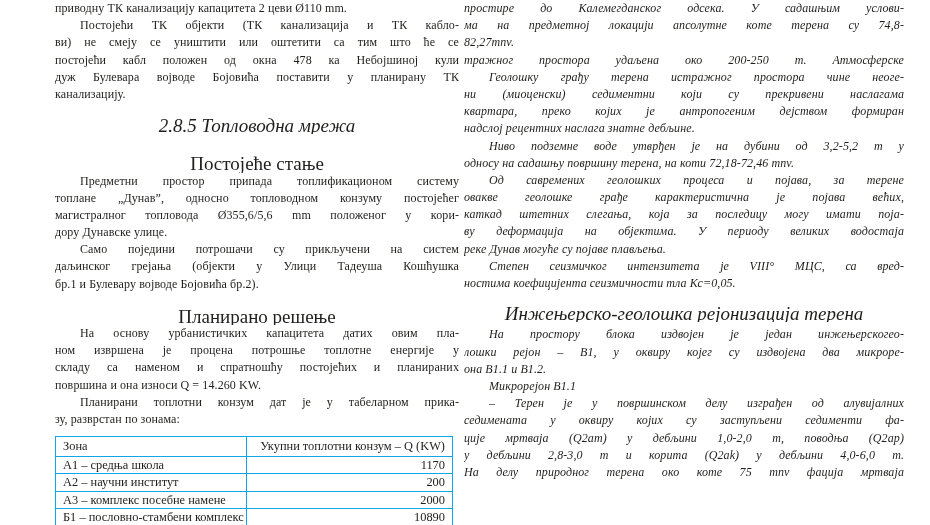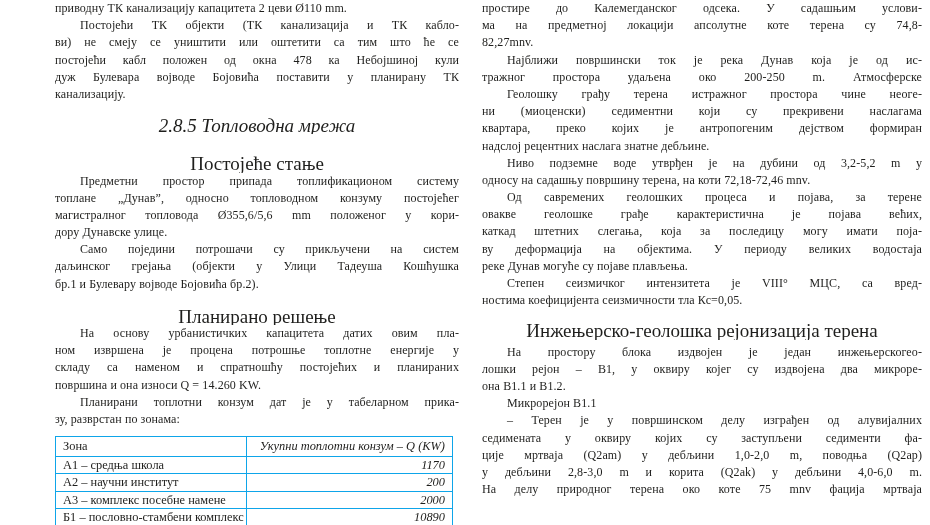--- a/index.html
+++ b/index.html
@@ -11,21 +11,21 @@
   .page {
     position: relative;
     width: 930px; height: 525px;
     background: #ffffff;
     font-family: "Liberation Serif", "DejaVu Serif", serif;
     color: #1e1e1c;
     overflow: hidden;
   }
   .col { position: absolute; top: 0; }
   .col-left  { left: 55px;  width: 404px; }
-  .col-right { left: 482px; width: 440px; }
+  .col-right { left: 464px; width: 440px; font-style: italic; }
 
   .tline {
     font-size: 12px;
     line-height: 17.2px;
     height: 17.2px;
     overflow: hidden;
     text-align: left;
     letter-spacing: 0.1px;
   }
   .just {
@@ -54,21 +54,21 @@
   table.zones td {
     border: 1px solid #0ea5e9;
     font-size: 12.4px;
     line-height: 14.5px;
     padding: 1px 7px;
     overflow: hidden;
     white-space: nowrap;
   }
   table.zones tr.hdr td { padding: 2px 7px; }
   table.zones td.c0 { width: 48%; text-align: left; }
-  table.zones td.c1 { width: 52%; text-align: right; font-style: italic; }
+  table.zones td.c1 { width: 52%; text-align: right; }
 </style>
 </head>
 <body>
 
 <div class="page">
   <div class="col col-left" id="col-left">
       <div class="tline">приводну ТК канализацију капацитета 2 цеви Ø110 mm.</div>
       <div class="tline just ind">Постојећи ТК објекти (ТК канализација и ТК кабло-</div>
       <div class="tline just">ви) не смеју се уништити или оштетити са тим што ће се</div>
       <div class="tline just">постојећи кабл положен од окна 478 ка Небојшиној кули</div>
@@ -115,21 +115,20 @@
             <td class="c0">Б1 – пословно-стамбени комплекс</td>
             <td class="c1">10890</td>
           </tr>
         </tbody>
       </table>
     </div>
   <div class="col col-right" id="col-right">
       <div class="tline just">простире до Калемегданског одсека. У садашњим услови-</div>
       <div class="tline just">ма на предметној локацији апсолутне коте терена су 74,8-</div>
       <div class="tline">82,27mnv.</div>
-      <div class="tline just ind">Најближи површински ток је река Дунав која је од ис-</div>
       <div class="tline just">тражног простора удаљена око 200-250 m. Атмосферске</div>
       <div class="tline just ind">Геолошку грађу терена истражног простора чине неоге-</div>
       <div class="tline just">ни (миоценски) седиментни који су прекривени наслагама</div>
       <div class="tline just">квартара, преко којих је антропогеним дејством формиран</div>
       <div class="tline">надслој рецентних наслага знатне дебљине.</div>
       <div class="tline just ind">Ниво подземне воде утврђен је на дубини од 3,2-5,2 m у</div>
       <div class="tline">односу на садашњу површину терена, на коти 72,18-72,46 mnv.</div>
       <div class="tline just ind">Од савремених геолошких процеса и појава, за терене</div>
       <div class="tline just">овакве геолошке грађе карактеристична је појава већих,</div>
       <div class="tline just">каткад штетних слегања, која за последицу могу имати поја-</div>

